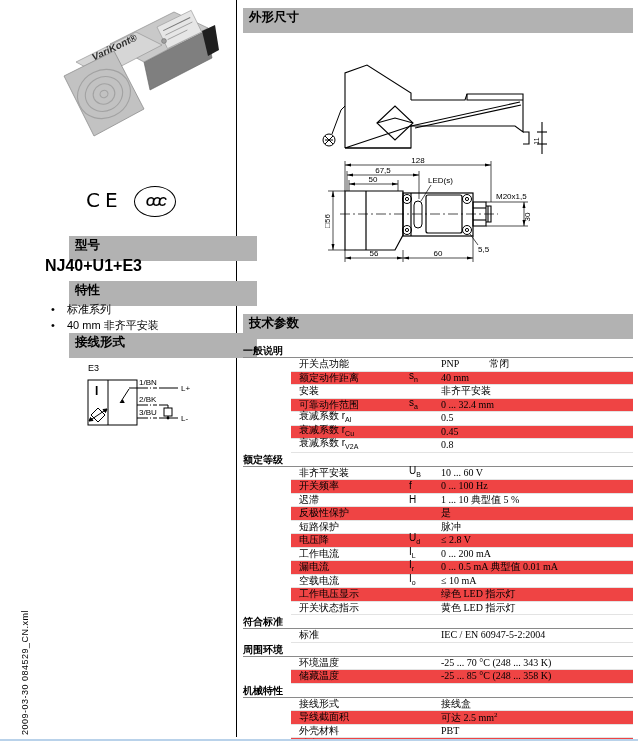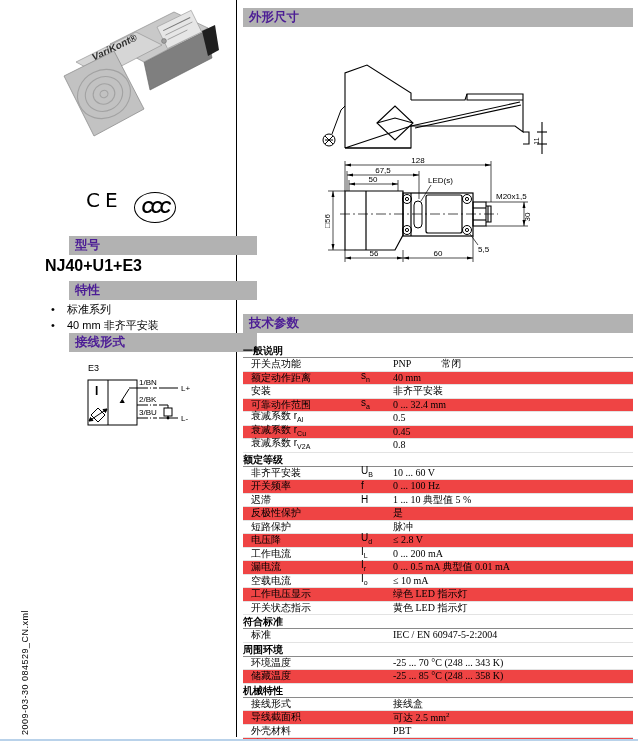--- a/index.html
+++ b/index.html
@@ -12,40 +12,40 @@
   
   .divider{left:236px;top:0;width:1px;height:737px;background:#000;}
   .bottom-line{left:0;right:0;bottom:0;height:2px;background:#b9d2ea;}
   
   .side-text{
     left:20px;bottom:6px;writing-mode:vertical-rl;transform:rotate(180deg);
     font-size:9px;letter-spacing:.5px;white-space:nowrap;
   }
   
   .bar{
-    background:#b2b2b2;height:19px;line-height:19px;font-weight:bold;
-    font-size:12.5px;padding-left:6px;box-sizing:border-box;color:#4c1d95;
+    background:#b2b2b2;height:25px;line-height:19px;font-weight:bold;
+    font-size:12.5px;padding-left:6px;box-sizing:border-box;color:#000000;
   }
   .bar-left{left:45px;width:188px;margin-left:24px;}
   .bar-right{left:243px;width:390px;}
   .model-text{left:45px;top:257px;font-weight:bold;font-size:16px;}
   .features{left:45px;top:301px;font-size:11px;line-height:16px;}
   .features .f-row{display:flex;}
   .features .dot{width:16px;padding-left:6px;}
   
   .ce{left:86px;top:188px;font-size:20px;letter-spacing:5px;font-family:"DejaVu Sans",sans-serif;}
   .ccc{
-    left:134px;top:192px;width:40px;height:29px;border:1.6px solid #000;border-radius:50%;
+    left:134px;top:186px;width:40px;height:29px;border:1.6px solid #000;border-radius:50%;
     display:flex;align-items:center;justify-content:center;
-    font-weight:bold;font-size:16px;letter-spacing:-2.5px;font-style:italic;
+    font-weight:bold;font-size:12px;letter-spacing:-2.5px;font-style:italic;
   }
   
   .spec{left:243px;top:344px;width:390px;font-size:10px;}
   .t-sec{height:13px;line-height:13px;font-weight:bold;border-bottom:1px solid #8a8a8a;}
-  .t-row{display:flex;height:12.5px;line-height:12.5px;border-bottom:1px solid #e3e3e3;align-items:center;}
+  .t-row{display:flex;height:12.5px;line-height:12.5px;border-bottom:1px solid #e3e3e3;align-items:center;margin-left:48px;}
   .t-row.alt{background:#ef4444;}
   .t-label{flex:0 0 118px;padding-left:8px;box-sizing:border-box;white-space:nowrap;}
   .t-sym{flex:0 0 32px;white-space:nowrap;}
   .t-val{flex:1;white-space:nowrap;font-family:Liberation Serif, serif;}
   .t-val2{margin-left:30px;}
   sub{font-size:7px;}
   sup{font-size:7px;}
   svg text{font-family:"Liberation Sans","DejaVu Sans",sans-serif;}
 </style>
 </head>

